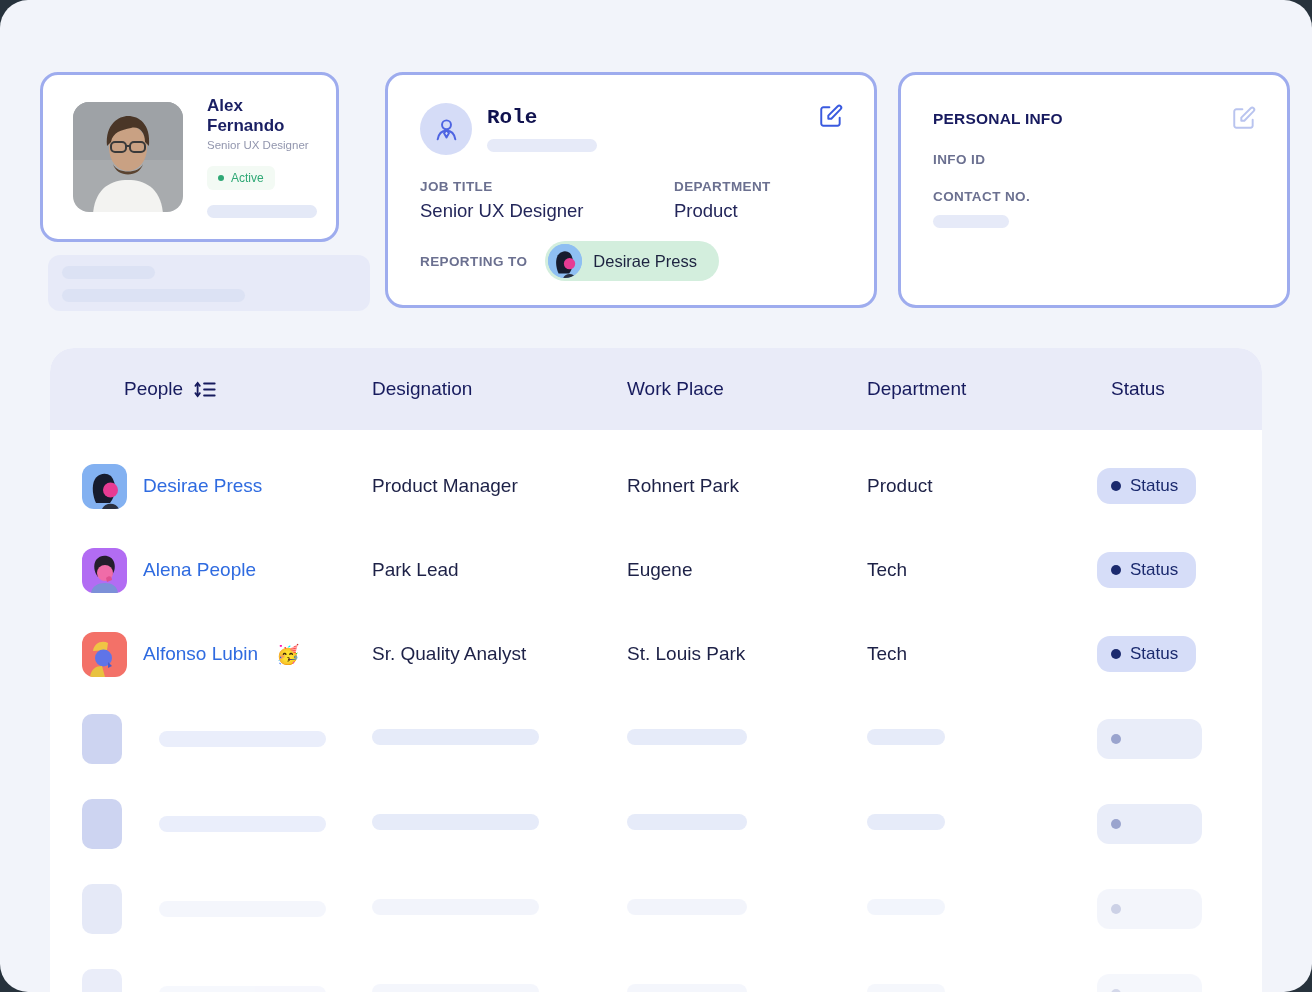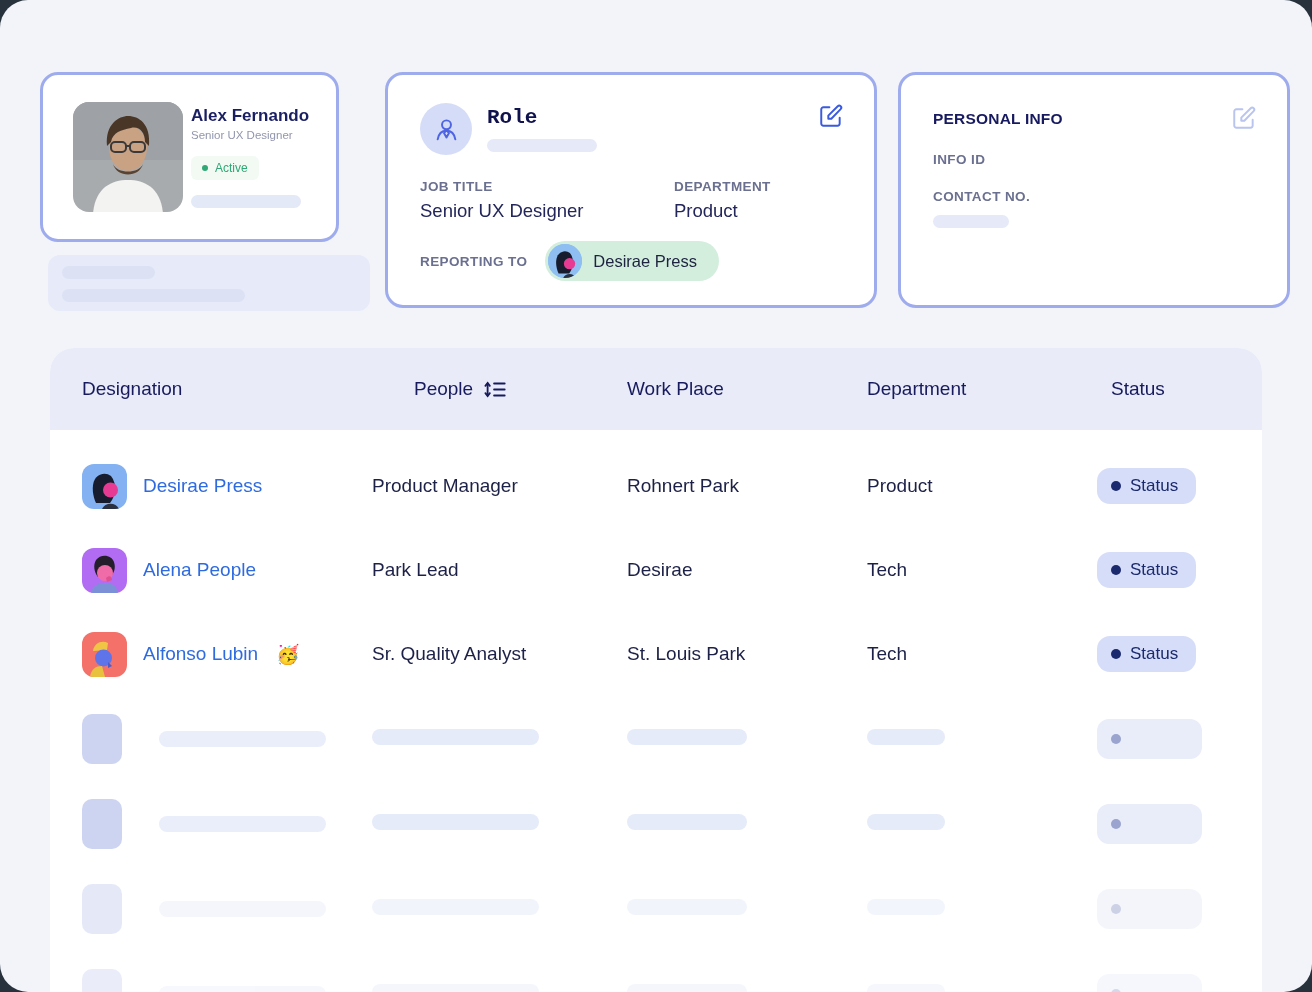--- a/index.html
+++ b/index.html
@@ -10,21 +10,21 @@
     position:relative; width:1312px; height:992px;
     background:#F2F4FA; border-radius:28px; overflow:hidden;
   }
 
   
   .card {
     position:absolute; background:#fff;
     border:3px solid #9EACEE; border-radius:18px;
   }
   .profile-card { left:40px; top:72px; width:299px; height:170px;
-    display:flex; align-items:center; padding:0 18px 0 30px; gap:8px; }
+    display:flex; align-items:center; padding:0 18px 0 30px; gap:24px; }
   .profile-photo { width:110px; height:110px; border-radius:16px; overflow:hidden; flex:0 0 auto; }
   .profile-name { font-size:17px; font-weight:700; color:#1A1F63; }
   .profile-title { font-size:11.5px; color:#9296AE; margin-top:3px; }
   .active-badge { display:inline-flex; align-items:center; gap:7px; margin-top:15px;
     background:#F3FAF4; border-radius:6px; padding:5px 11px; }
   .active-dot { width:6px; height:6px; border-radius:50%; background:#2FA875; }
   .active-text { font-size:12px; font-weight:500; color:#2FA875; }
   .skel { background:#E4E9F7; border-radius:8px; }
   .profile-skel { width:110px; height:13px; margin-top:15px; }
 
@@ -185,30 +185,30 @@
         </svg>
       </button>
     </div>
     <div class="p-label p-email-label">INFO ID</div>
     <div class="p-label p-contact-label">CONTACT NO.</div>
     <div class="skel contact-skel"></div>
   </div>
 
   <div class="people-table">
     <div class="trow thead">
-      <div class="th">Designation</div>
       <div class="th th-people">
         <span>People</span>
         <svg viewBox="0 0 26 22" width="24" height="21" fill="none" stroke="#171B5E" stroke-width="2" stroke-linecap="round">
           <path d="M5 4.5 V17.5"></path>
           <path d="M2.6 7 L5 4 L7.4 7"></path>
           <path d="M2.6 15 L5 18 L7.4 15"></path>
           <path d="M12 4.5 H23.5 M12 11 H23.5 M12 17.5 H23.5"></path>
         </svg>
       </div>
+      <div class="th">Designation</div>
       <div class="th">Work Place</div>
       <div class="th">Department</div>
       <div class="th th-status">Status</div>
     </div>
 
     <div class="tbody">
 
       <div class="trow data-row">
         <div class="cell-people">
           <span class="row-avatar" style="background-color: rgb(131, 177, 241);">
@@ -237,21 +237,21 @@
               <path d="M14 12 C19 5 30 7 32 14 C34 20 32 25 29 28 L16 29 C12 24 11 17 14 12 Z" fill="#241E2C"></path>
               <circle cx="23" cy="25" r="8" fill="#F06CA8"></circle>
               <path d="M24 30 C27 27 30 28 30 32 L25 34 Z" fill="#E0518F"></path>
               <path d="M9 45 C10 38 16 35 23 35 C30 35 35 38 36 45 Z" fill="#7C90D8"></path>
             </svg>
           </span>
           <span class="row-name">Alena People</span>
           <span></span>
         </div>
         <div class="cell-text">Park Lead</div>
-        <div class="cell-text">Desirae</div>
+        <div class="cell-text">Eugene</div>
         <div class="cell-text">Tech</div>
         <div class="status-pill">
           <span class="status-dot"></span>
           <span class="status-text">Status</span>
         </div>
       </div>
 
       <div class="trow data-row">
         <div class="cell-people">
           <span class="row-avatar" style="background-color: rgb(243, 113, 104);">

